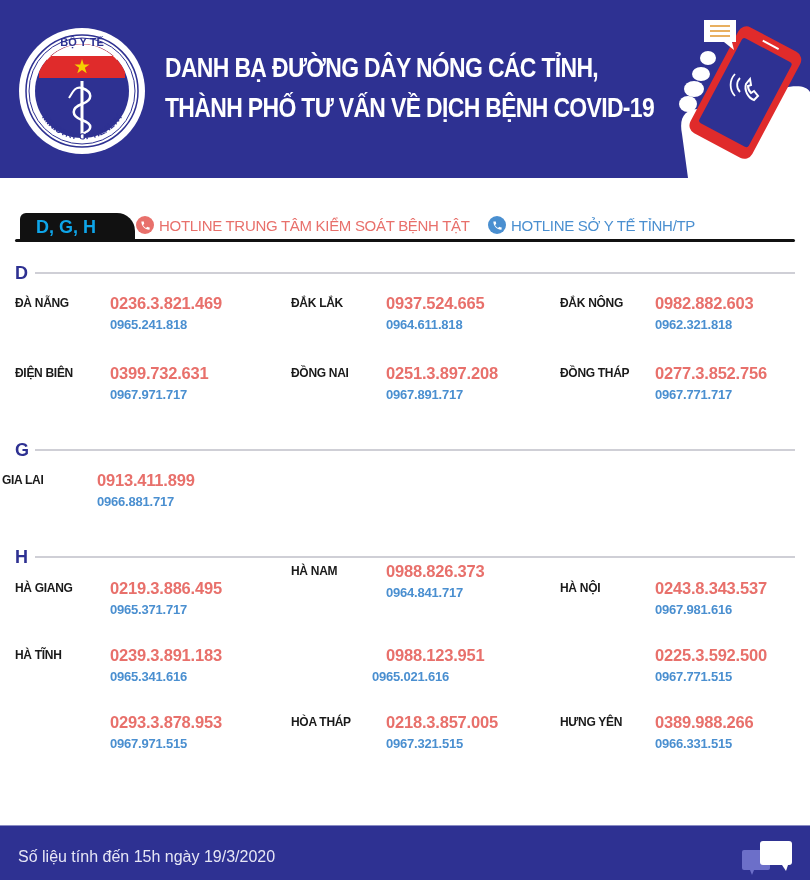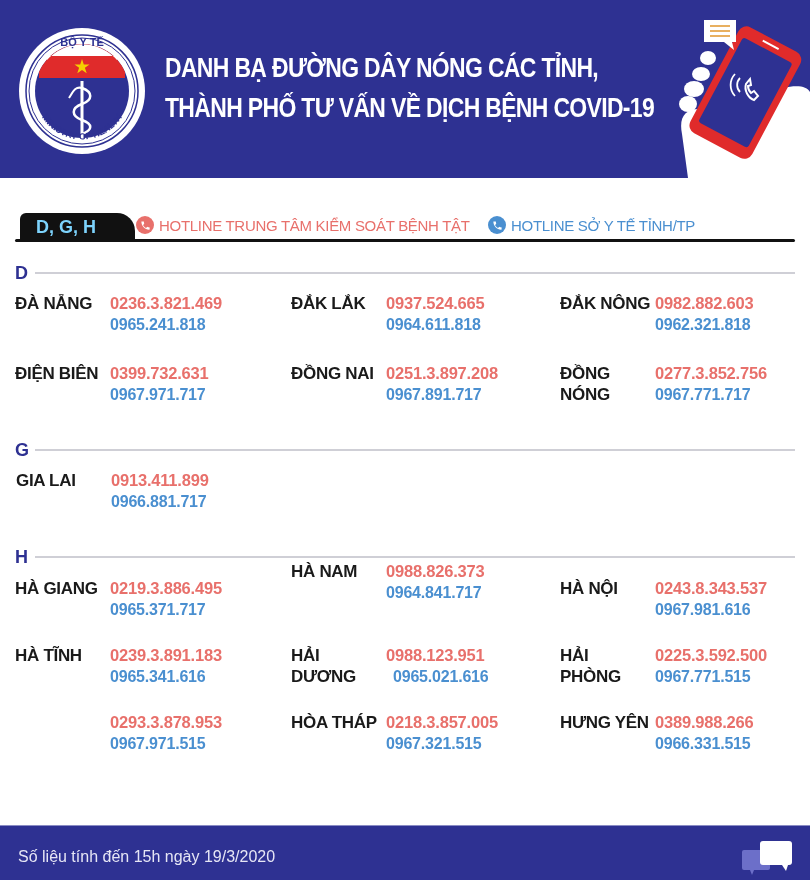--- a/index.html
+++ b/index.html
@@ -6,37 +6,37 @@
   html, body { width: 810px; height: 881px; background: #ffffff; overflow: hidden; }
   body { font-family: "Liberation Sans", sans-serif; position: relative; }
 
   .header { position: absolute; left: 0; top: 0; width: 810px; height: 178px; background: #2e3192; }
   .logo { position: absolute; left: 17px; top: 26px; width: 130px; height: 130px; }
   .title { position: absolute; left: 165px; top: 48px; color: #ffffff; font-family: "Liberation Sans Narrow", "Liberation Sans", sans-serif; font-weight: bold; font-size: 28px; line-height: 40px; letter-spacing: -0.8px; transform: scaleX(0.82); transform-origin: left top; white-space: nowrap; }
   .phone-illus { position: absolute; left: 668px; top: 14px; width: 142px; height: 164px; }
 
   .tabs { position: absolute; left: 15px; top: 208px; width: 780px; height: 34px; }
   .tab-underline { position: absolute; left: 0; right: 0; bottom: 0; height: 3px; background: #111; border-radius: 2px; }
-  .tab-active { position: absolute; left: 5px; top: 5px; width: 115px; height: 29px; background: #111; border-radius: 6px 18px 0 0; color: #7dd3fc; font-weight: bold; font-size: 18px; line-height: 29px; padding-left: 16px; }
+  .tab-active { position: absolute; left: 5px; top: 5px; width: 115px; height: 29px; background: #111; border-radius: 6px 18px 0 0; color: #0ea5e9; font-weight: bold; font-size: 18px; line-height: 29px; padding-left: 16px; }
   .legend { position: absolute; top: 8px; display: flex; align-items: center; font-family: "Liberation Sans Narrow", "Liberation Sans", sans-serif; font-size: 15px; letter-spacing: -0.3px; }
   .legend .dot { width: 18px; height: 18px; border-radius: 50%; display: inline-flex; align-items: center; justify-content: center; margin-right: 5px; }
   .legend .dot svg { width: 11px; height: 11px; }
   .legend-red { left: 121px; color: #e8706b; }
   .legend-red .dot { background: #e8706b; }
   .legend-blue { left: 473px; color: #4a8fd0; }
   .legend-blue .dot { background: #4a8fd0; }
 
   .section-head { position: absolute; left: 15px; width: 780px; height: 20px; }
   .section-letter { position: absolute; left: 0; top: 0; color: #2e3192; font-weight: bold; font-size: 18px; line-height: 20px; }
   .section-line { position: absolute; left: 20px; right: 0; top: 9px; height: 1.5px; background: #cfcfd6; }
 
   .entry { position: absolute; width: 260px; height: 44px; }
-  .entry .name { position: absolute; left: 0; top: 0; width: 95px; color: #1a1a1a; font-weight: bold; font-size: 17px; line-height: 21px; font-family: "Liberation Sans Narrow", "Liberation Sans", sans-serif; letter-spacing: -0.3px; }
+  .entry .name { position: absolute; left: 0; top: 0; width: 95px; color: #1a1a1a; font-weight: bold; font-size: 12px; line-height: 21px; font-family: "Liberation Sans Narrow", "Liberation Sans", sans-serif; letter-spacing: -0.3px; }
   .entry .red { position: absolute; top: 0; color: #e8706b; font-weight: bold; font-size: 16.5px; line-height: 21px; letter-spacing: -0.2px; }
-  .entry .blue { position: absolute; top: 21px; color: #4a8fd0; font-weight: bold; font-size: 16px; line-height: 21px; letter-spacing: -0.2px; }
+  .entry .blue { position: absolute; top: 21px; color: #4a8fd0; font-weight: bold; font-size: 13px; line-height: 21px; letter-spacing: -0.2px; }
 
   .footer { position: absolute; left: 0; top: 825px; width: 810px; height: 55px; background: #2e3192; border-top: 1px solid #8a8cc4; }
   .footer-text { position: absolute; left: 18px; top: 22px; color: #e6e6f5; font-size: 16px; font-family: "Liberation Sans Narrow", "Liberation Sans", sans-serif; }
   .chat-icon { position: absolute; left: 742px; top: 12px; width: 56px; height: 40px; }
 </style>
 </head>
 <body>
 
 <div class="header">
   <svg class="logo" viewBox="0 0 130 130">
@@ -127,31 +127,31 @@
   <span class="name">ĐIỆN BIÊN</span>
   <span class="red" style="left:95px">0399.732.631</span>
   <span class="blue" style="left:95px">0967.971.717</span>
 </div>
 <div class="entry" style="left:291px; top:363px">
   <span class="name">ĐỒNG NAI</span>
   <span class="red" style="left:95px">0251.3.897.208</span>
   <span class="blue" style="left:95px">0967.891.717</span>
 </div>
 <div class="entry" style="left:560px; top:363px">
-  <span class="name">ĐỒNG NÓNG</span>
+  <span class="name">ĐỒNG THÁP</span>
   <span class="red" style="left:95px">0277.3.852.756</span>
   <span class="blue" style="left:95px">0967.771.717</span>
 </div>
 
 <div class="section-head" style="top:440px">
   <span class="section-letter">G</span>
   <span class="section-line"></span>
 </div>
 
-<div class="entry" style="left:16px; top:470px">
+<div class="entry" style="left:2px; top:470px">
   <span class="name">GIA LAI</span>
   <span class="red" style="left:95px">0913.411.899</span>
   <span class="blue" style="left:95px">0966.881.717</span>
 </div>
 
 <div class="section-head" style="top:547px">
   <span class="section-letter">H</span>
   <span class="section-line"></span>
 </div>
 
@@ -170,26 +170,24 @@
   <span class="red" style="left:95px">0243.8.343.537</span>
   <span class="blue" style="left:95px">0967.981.616</span>
 </div>
 
 <div class="entry" style="left:15px; top:645px">
   <span class="name">HÀ TĨNH</span>
   <span class="red" style="left:95px">0239.3.891.183</span>
   <span class="blue" style="left:95px">0965.341.616</span>
 </div>
 <div class="entry" style="left:291px; top:645px">
-  <span class="name" style="width:70px">HẢI DƯƠNG</span>
   <span class="red" style="left:95px">0988.123.951</span>
-  <span class="blue" style="left:102px">0965.021.616</span>
+  <span class="blue" style="left:81px">0965.021.616</span>
 </div>
 <div class="entry" style="left:560px; top:645px">
-  <span class="name" style="width:70px">HẢI PHÒNG</span>
   <span class="red" style="left:95px">0225.3.592.500</span>
   <span class="blue" style="left:95px">0967.771.515</span>
 </div>
 
 <div class="entry" style="left:15px; top:712px">
   <span class="red" style="left:95px">0293.3.878.953</span>
   <span class="blue" style="left:95px">0967.971.515</span>
 </div>
 <div class="entry" style="left:291px; top:712px">
   <span class="name">HÒA THÁP</span>

